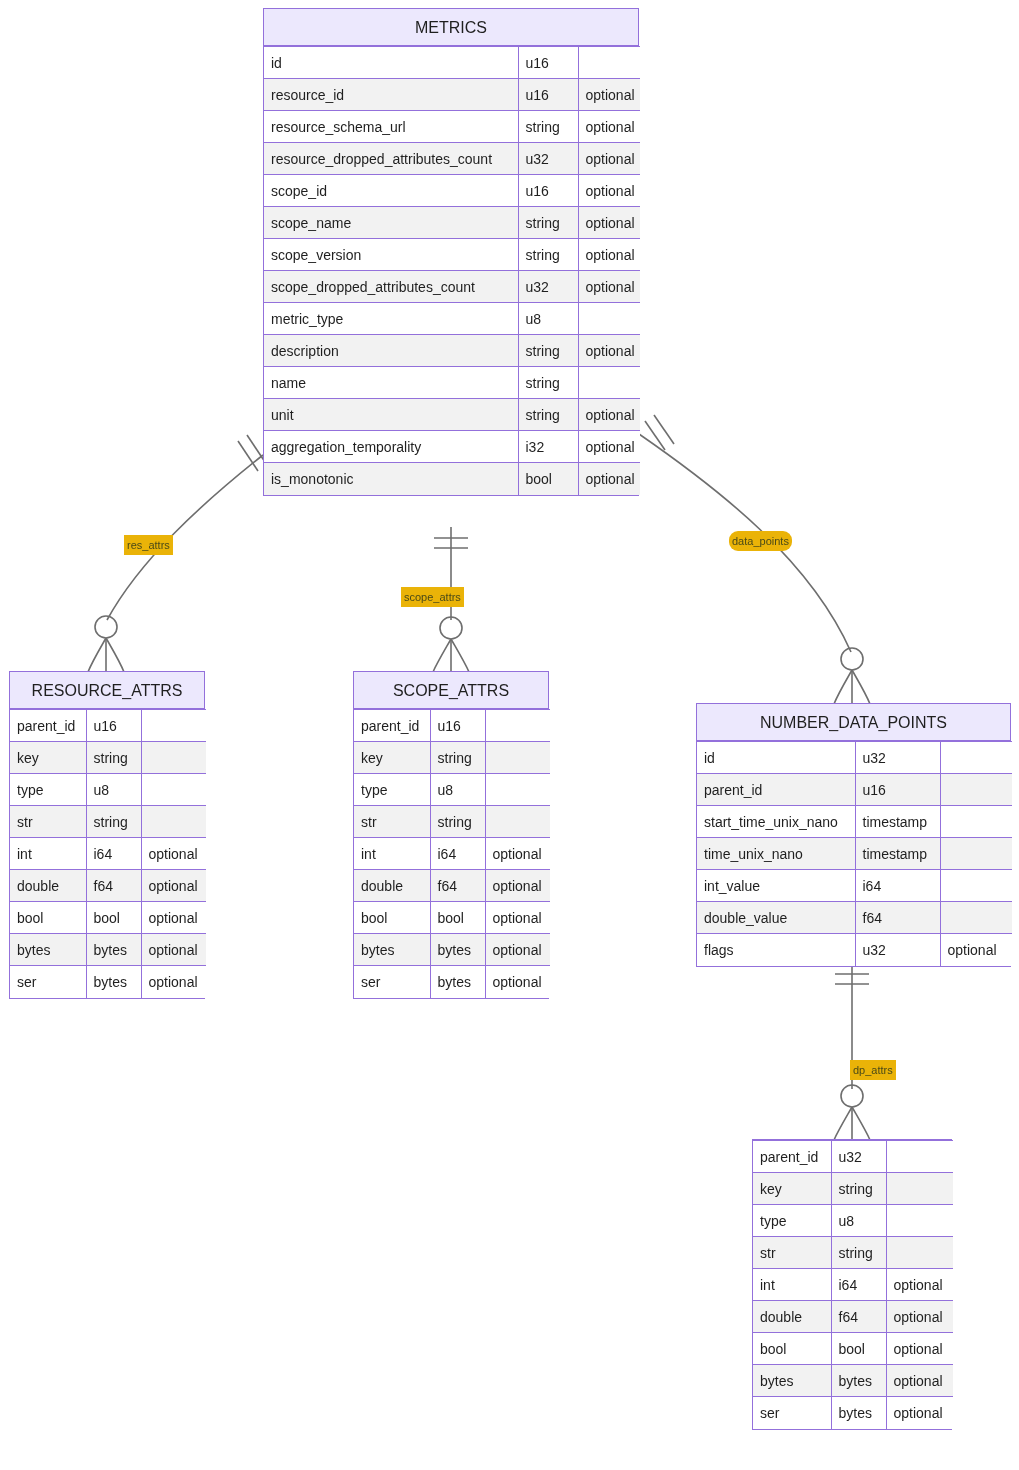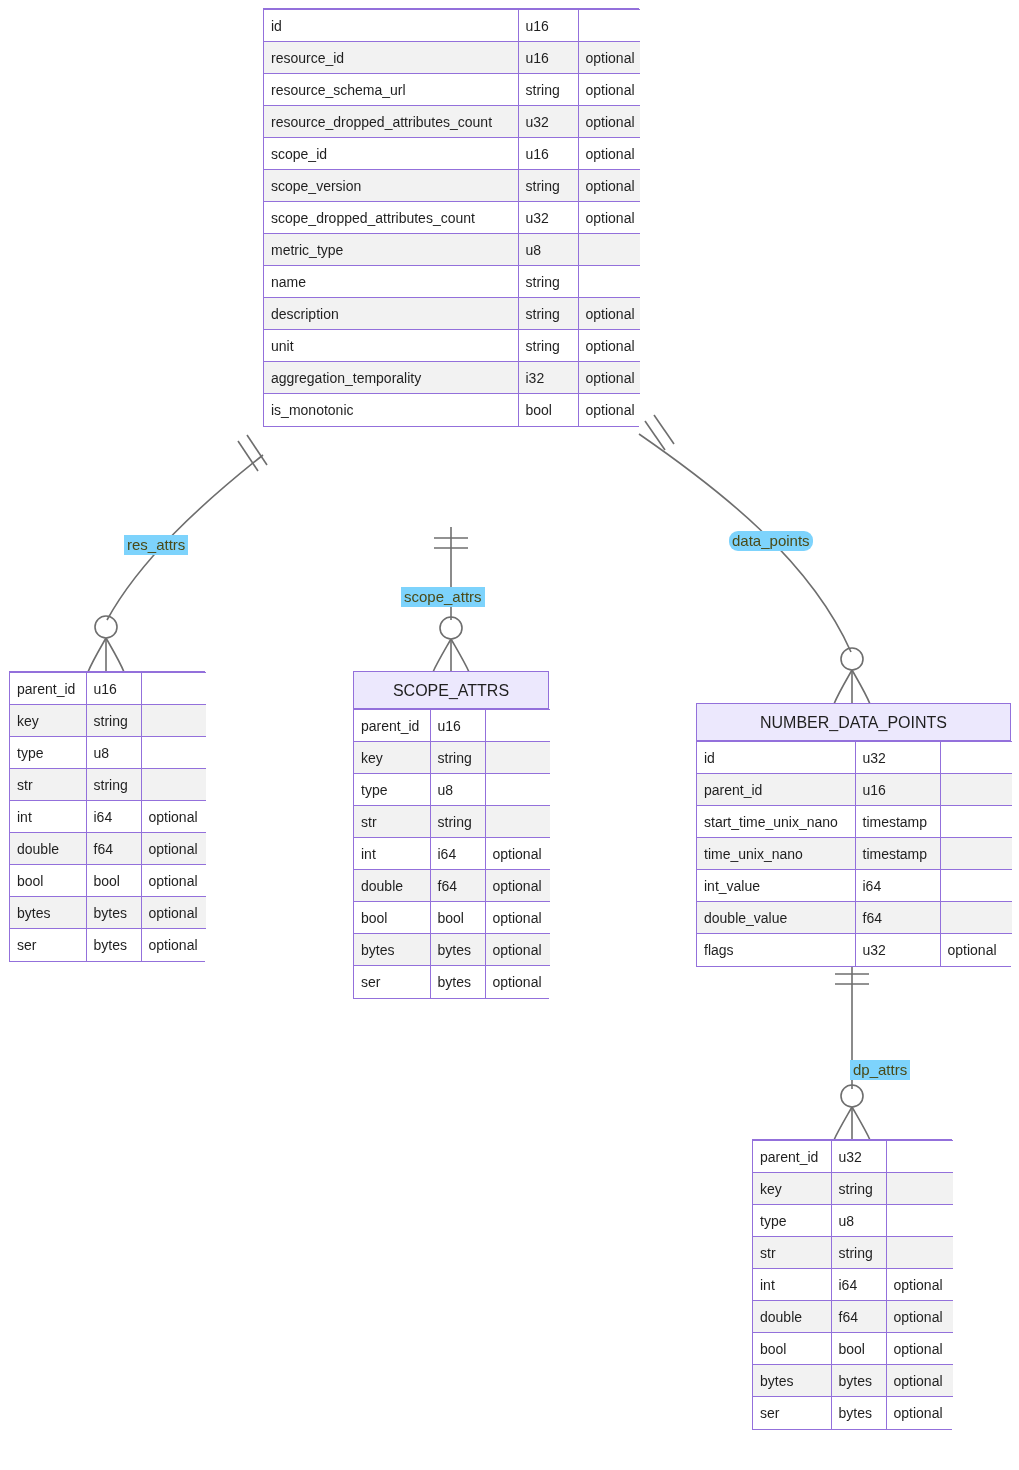--- a/index.html
+++ b/index.html
@@ -59,23 +59,23 @@
   .er-table td.c-name { text-align: left; }
   .er-table td.c-type { text-align: left; }
   .er-table td.c-key  { text-align: left; }
   
   .er-table tr td:first-child { border-left: none; }
   .er-table tr td:last-child  { border-right: none; }
   .er-table tr:last-child td  { border-bottom: none; }
 
   .rel-label {
     position: absolute;
-    font-size: 15px;
+    font-size: 11px;
     color: #4a4a18;
-    background: #7dd3fc;
+    background: #eab308;
     padding: 1px 3px;
     white-space: nowrap;
     z-index: 4;
     line-height: 18px;
   }
   svg.links {
     position: absolute;
     left: 0; top: 0;
     width: 1019px;
     height: 1470px;
@@ -132,20 +132,21 @@
       <line x1="835" y1="974" x2="869" y2="974"></line>
       <line x1="835" y1="984" x2="869" y2="984"></line>
       <circle cx="852" cy="1096" r="11"></circle>
       <line x1="852" y1="1107" x2="852" y2="1140"></line>
       <path d="M 852,1107 C 844,1121 838,1131 834,1140"></path>
       <path d="M 852,1107 C 860,1121 866,1131 870,1140"></path>
     </g>
   </svg>
 
   <div class="er-entity" style="left:263px; top:8px; width:376px;">
+    <div class="er-title">METRICS</div>
     <table class="er-table">
       <colgroup>
           <col style="width:254px">
           <col style="width:60px">
           <col style="width:62px">
         </colgroup>
       <tbody>
         <tr>
             <td class="c-name">id</td>
             <td class="c-type">u16</td>
@@ -165,43 +166,48 @@
             <td class="c-name">resource_dropped_attributes_count</td>
             <td class="c-type">u32</td>
             <td class="c-key">optional</td>
           </tr>
         <tr>
             <td class="c-name">scope_id</td>
             <td class="c-type">u16</td>
             <td class="c-key">optional</td>
           </tr>
         <tr>
+            <td class="c-name">scope_name</td>
+            <td class="c-type">string</td>
+            <td class="c-key">optional</td>
+          </tr>
+        <tr>
             <td class="c-name">scope_version</td>
             <td class="c-type">string</td>
             <td class="c-key">optional</td>
           </tr>
         <tr>
             <td class="c-name">scope_dropped_attributes_count</td>
             <td class="c-type">u32</td>
             <td class="c-key">optional</td>
           </tr>
         <tr>
             <td class="c-name">metric_type</td>
             <td class="c-type">u8</td>
             <td class="c-key"></td>
           </tr>
         <tr>
+            <td class="c-name">description</td>
+            <td class="c-type">string</td>
+            <td class="c-key">optional</td>
+          </tr>
+        <tr>
             <td class="c-name">name</td>
             <td class="c-type">string</td>
             <td class="c-key"></td>
-          </tr>
-        <tr>
-            <td class="c-name">description</td>
-            <td class="c-type">string</td>
-            <td class="c-key">optional</td>
           </tr>
         <tr>
             <td class="c-name">unit</td>
             <td class="c-type">string</td>
             <td class="c-key">optional</td>
           </tr>
         <tr>
             <td class="c-name">aggregation_temporality</td>
             <td class="c-type">i32</td>
             <td class="c-key">optional</td>
@@ -209,20 +215,21 @@
         <tr>
             <td class="c-name">is_monotonic</td>
             <td class="c-type">bool</td>
             <td class="c-key">optional</td>
           </tr>
       </tbody>
     </table>
   </div>
 
   <div class="er-entity" style="left:9px; top:671px; width:196px;">
+    <div class="er-title">RESOURCE_ATTRS</div>
     <table class="er-table">
       <colgroup>
           <col style="width:76px">
           <col style="width:55px">
           <col style="width:65px">
         </colgroup>
       <tbody>
         <tr>
             <td class="c-name">parent_id</td>
             <td class="c-type">u16</td>

